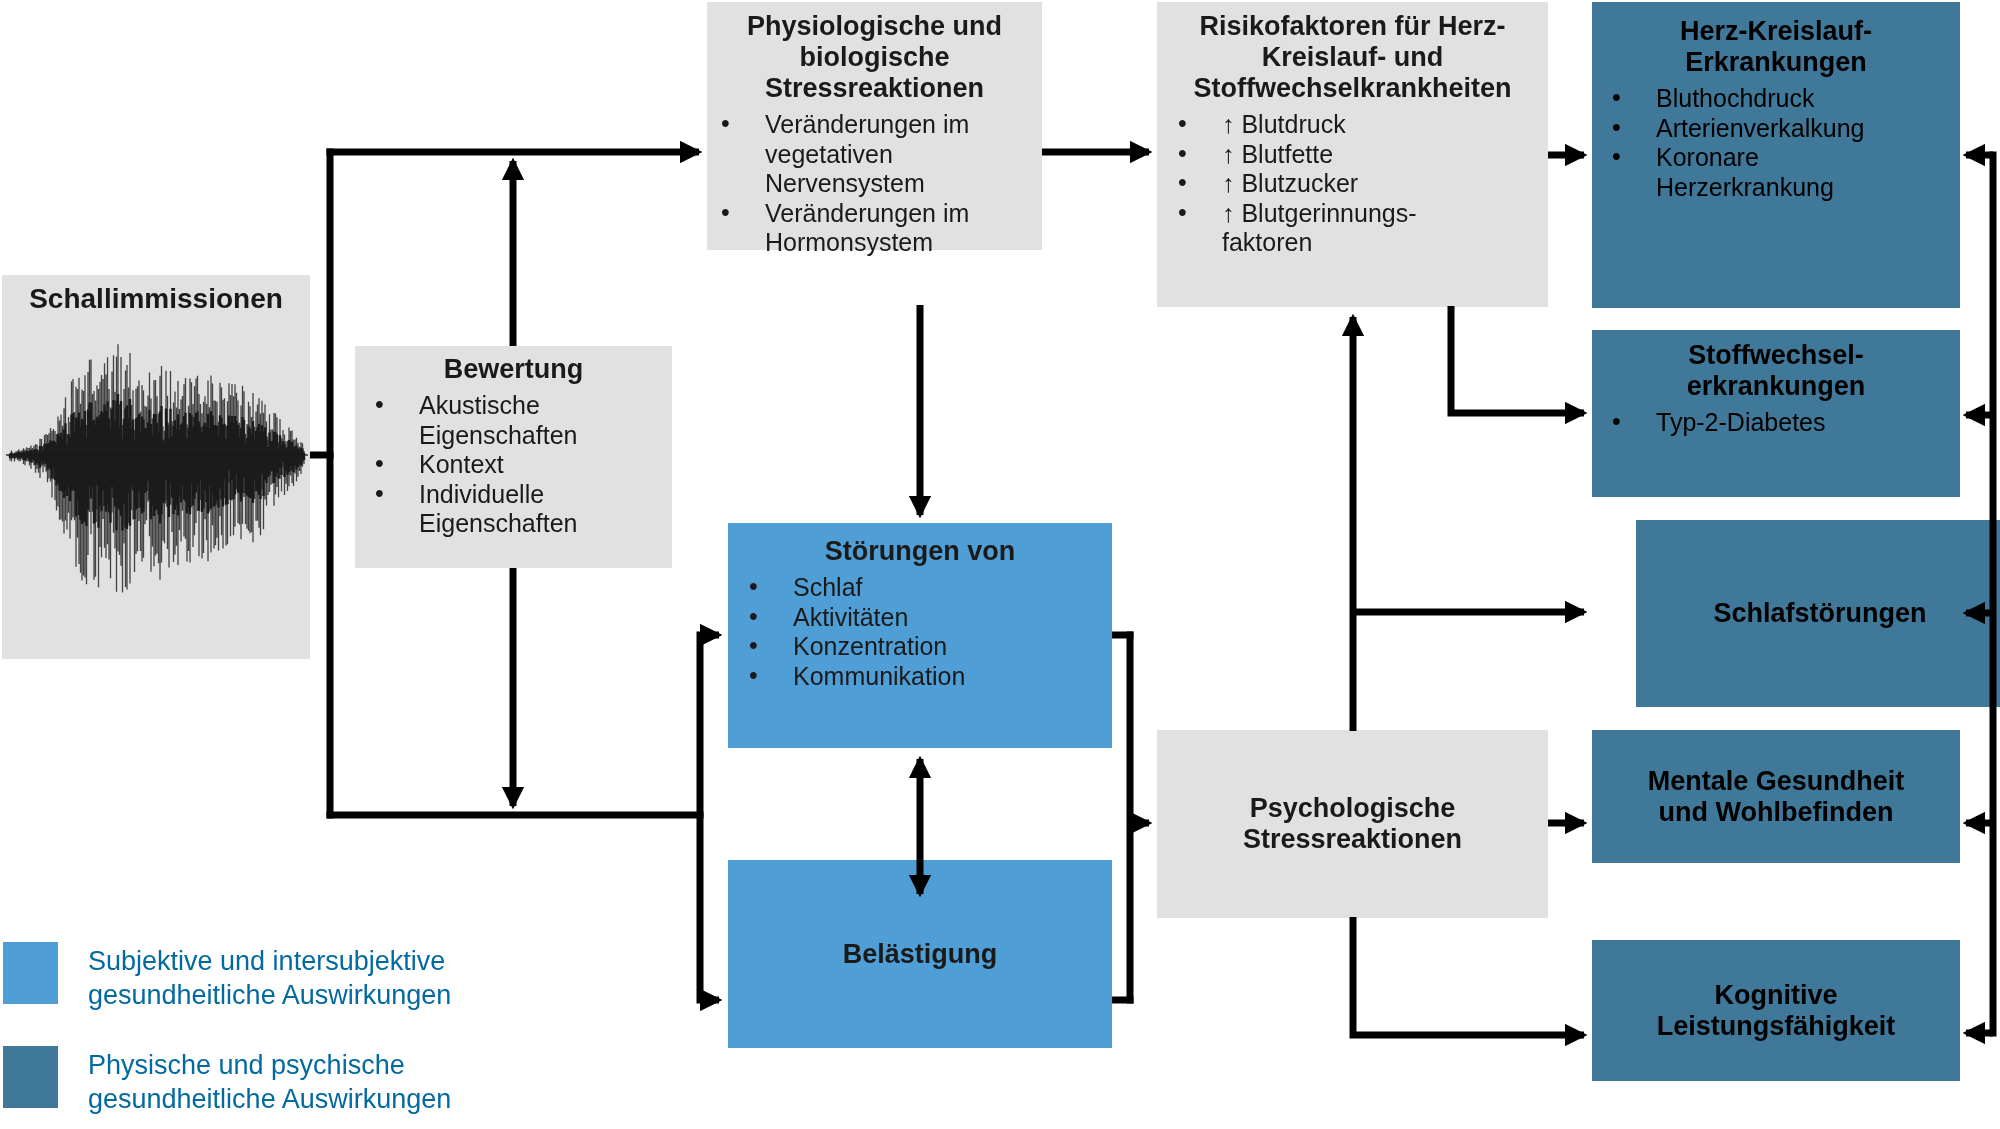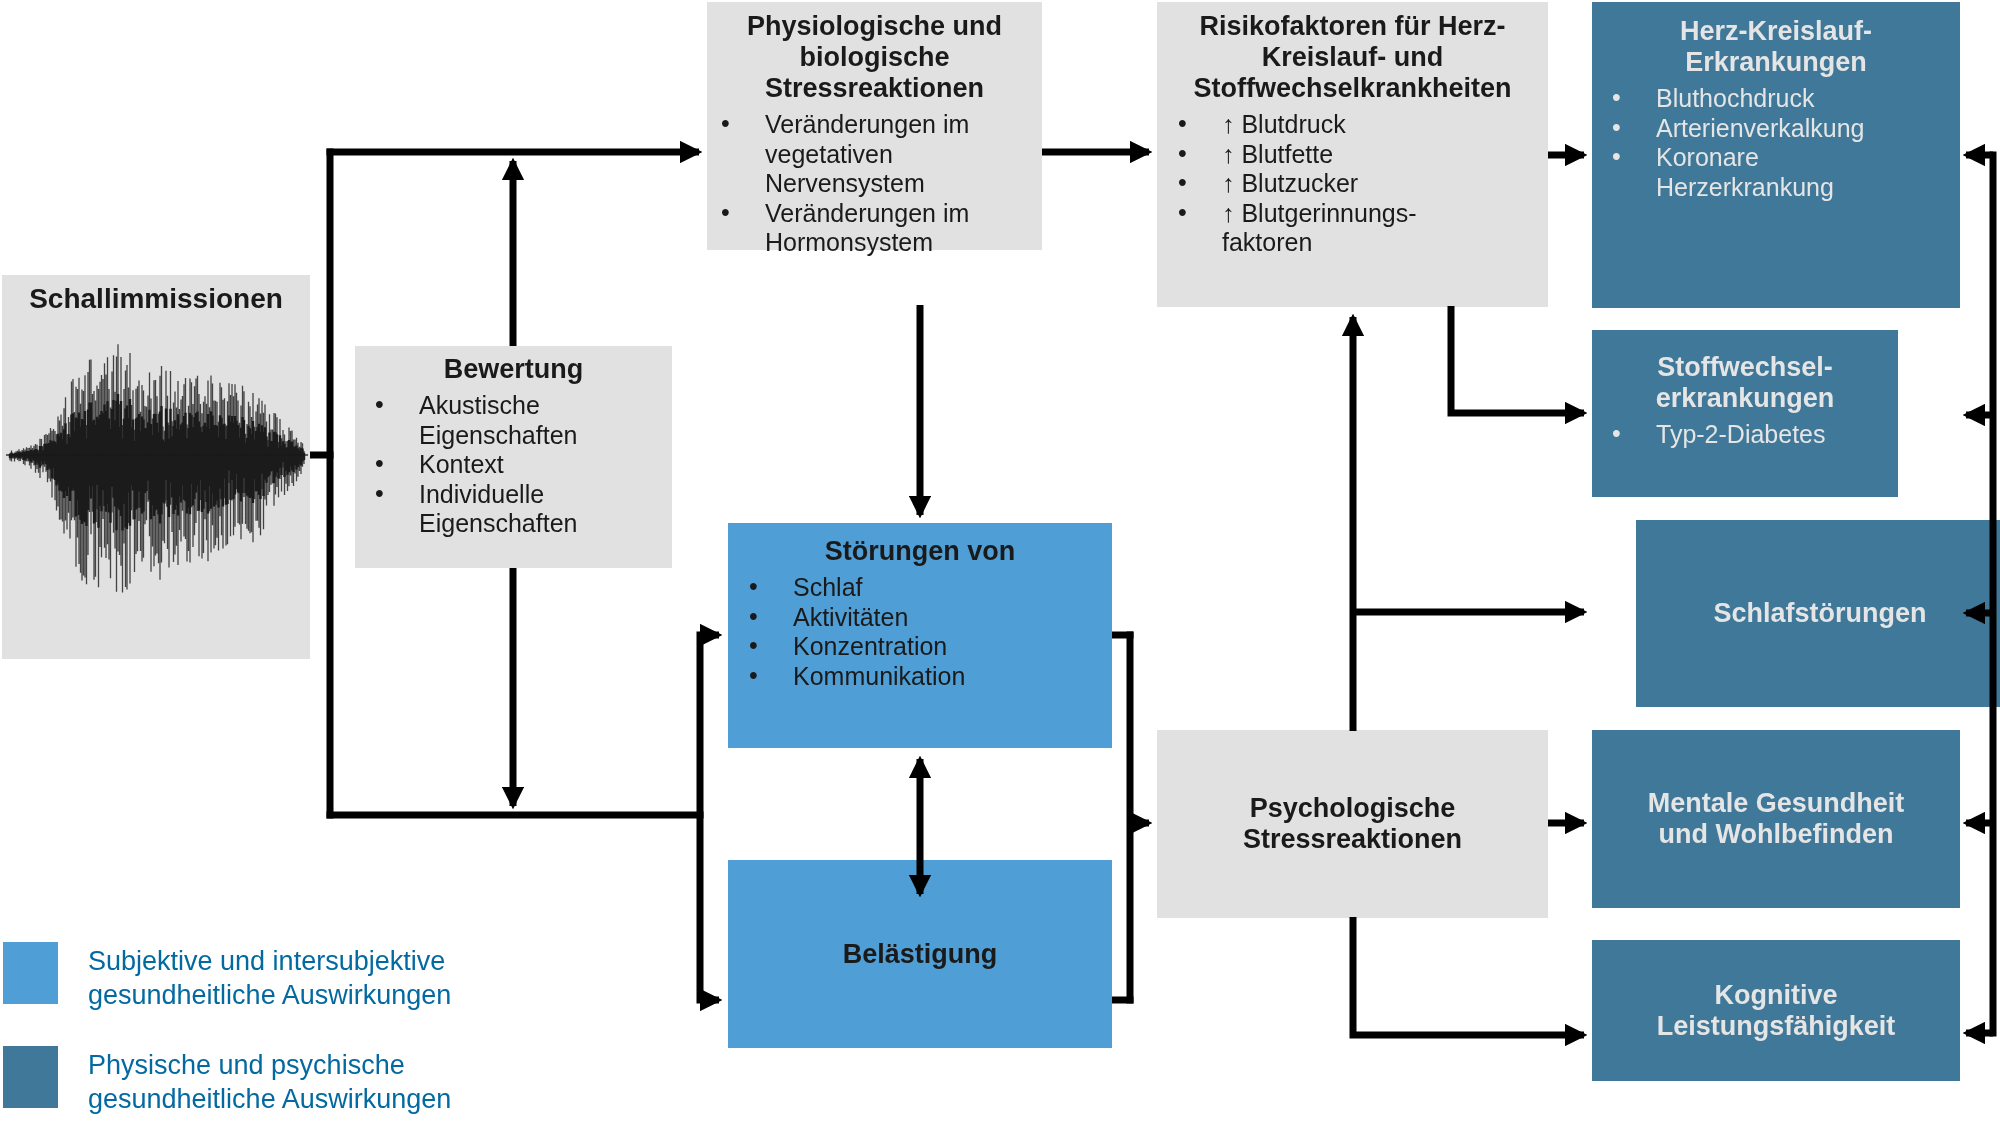--- a/index.html
+++ b/index.html
@@ -3,21 +3,21 @@
 <meta charset="utf-8">
 <style>
   html,body{margin:0;padding:0;background:#fff;}
   #stage{
     position:relative;width:2000px;height:1129px;background:#ffffff;
     font-family:"Liberation Sans",sans-serif;color:#1a1a1a;overflow:hidden;
   }
   .box{position:absolute;box-sizing:border-box;z-index:1;}
   .gray{background:#e1e1e1;}
   .lblue{background:#4f9ed6;}
-  .dblue{background:#3f7899;color:#e5e5e5;}
+  .dblue{background:#3f7899;color:#000000;}
   .title{
     font-weight:bold;font-size:27px;line-height:31px;text-align:center;
     white-space:pre-line;
   }
   ul.blist{list-style:none;margin:6px 0 0 0;padding:0 16px 0 64px;font-size:25px;line-height:29.5px;}
   ul.blist li{position:relative;}
   ul.blist li::before{content:"\2022";position:absolute;left:-44px;top:-1px;}
   .pad-left-68{padding-left:68px;}
   .pad-left-55{padding-left:55px;}
   .center-flex{display:flex;align-items:center;justify-content:center;flex-direction:column;}
@@ -114,33 +114,33 @@
   <div class="box dblue" style="left:1592px;top:2px;width:368px;height:306px;padding-top:14px;">
     <div class="title">Herz-Kreislauf-
 Erkrankungen</div>
     <ul class="blist pad-left-68" style="padding-right:30px;">
       <li>Bluthochdruck</li>
       <li>Arterienverkalkung</li>
       <li>Koronare Herzerkrankung</li>
     </ul>
   </div>
 
-  <div class="box dblue" style="left:1592px;top:330px;width:306px;height:167px;padding-top:22px;">
+  <div class="box dblue" style="left:1592px;top:330px;width:368px;height:167px;padding-top:10px;">
     <div class="title">Stoffwechsel-
 erkrankungen</div>
     <ul class="blist pad-left-68">
       <li>Typ-2-Diabetes</li>
     </ul>
   </div>
 
   <div class="box dblue center-flex" style="left:1592px;top:520px;width:368px;height:187px;margin-left:44px;">
     <div class="title">Schlafstörungen</div>
   </div>
 
-  <div class="box dblue center-flex" style="left:1592px;top:730px;width:368px;height:178px;">
+  <div class="box dblue center-flex" style="left:1592px;top:730px;width:368px;height:133px;">
     <div class="title">Mentale Gesundheit
 und Wohlbefinden</div>
   </div>
 
   <div class="box dblue center-flex" style="left:1592px;top:940px;width:368px;height:141px;">
     <div class="title">Kognitive
 Leistungsfähigkeit</div>
   </div>
 
   <div class="box lblue" style="left:728px;top:523px;width:384px;height:225px;padding-top:13px;">

